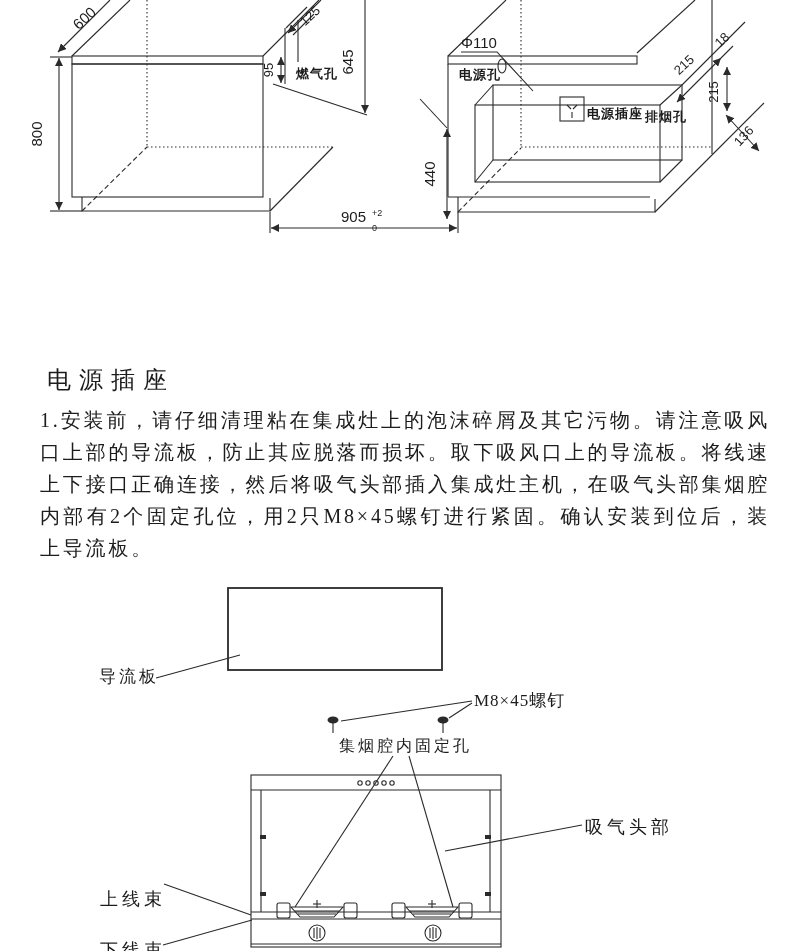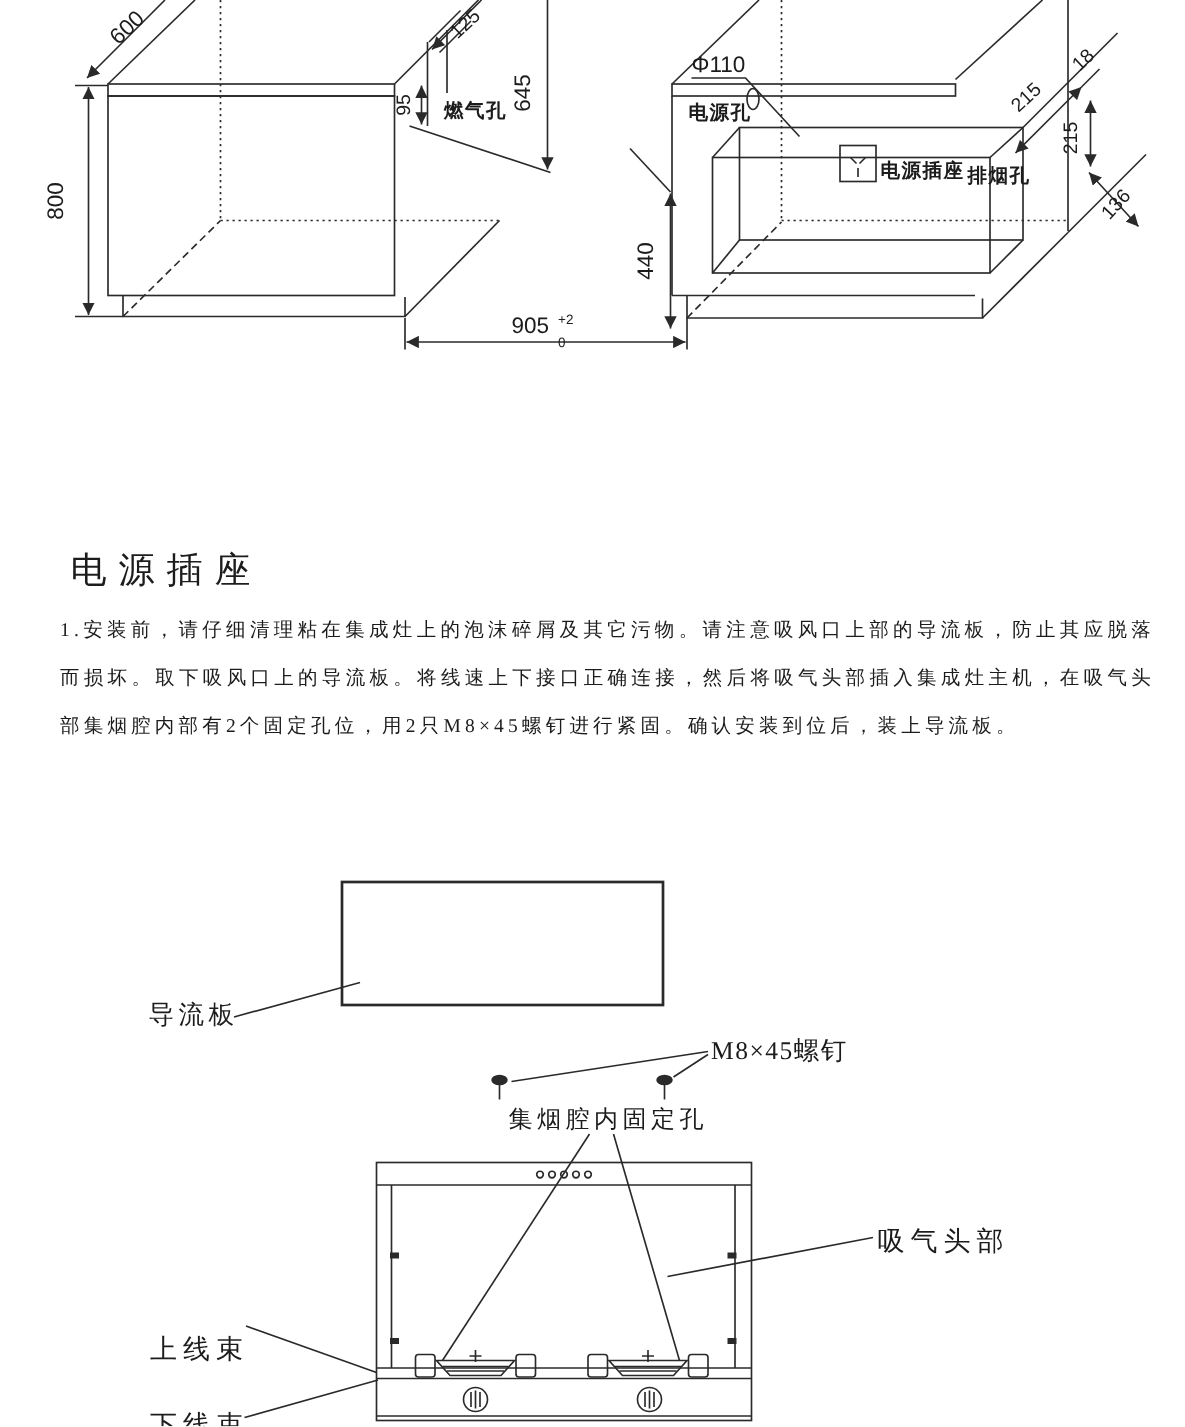--- a/index.html
+++ b/index.html
@@ -13,21 +13,21 @@
   svg .fillk{fill:#2a2a2a;stroke:none;}
   svg text{fill:#1c1c1c;}
   svg .num{font-family:"Liberation Sans",sans-serif;font-size:15px;}
   svg .numS{font-family:"Liberation Sans",sans-serif;font-size:13px;}
   svg .tol{font-family:"Liberation Sans",sans-serif;font-size:9px;}
   svg .cjkB{font-family:"Liberation Sans",sans-serif;font-size:13px;font-weight:600;letter-spacing:1px;}
   svg .cjkL{font-family:"Liberation Serif",serif;font-size:17px;letter-spacing:3px;}
   svg .cjkXL{font-family:"Liberation Serif",serif;font-size:18px;letter-spacing:4px;}
   #note{position:absolute;left:30px;top:252px;width:750px;font-size:20px;line-height:30px;letter-spacing:1px;}
   #title{position:absolute;left:47px;top:364px;font-size:24px;letter-spacing:8px;}
-  #body-text{position:absolute;left:40px;top:404px;width:730px;font-size:13px;line-height:32px;
+  #body-text{position:absolute;left:40px;top:404px;width:730px;font-size:20px;line-height:32px;
              letter-spacing:2.8px;text-align:justify;}
 </style>
 </head>
 <body>
 
 <div id="page">
 
   <svg style="top:0;" width="790" height="250" viewBox="0 0 790 250">
     <defs>
       <marker id="arw" viewBox="0 0 10 10" refX="10" refY="5" markerWidth="7.5" markerHeight="7.5" orient="auto-start-reverse">

